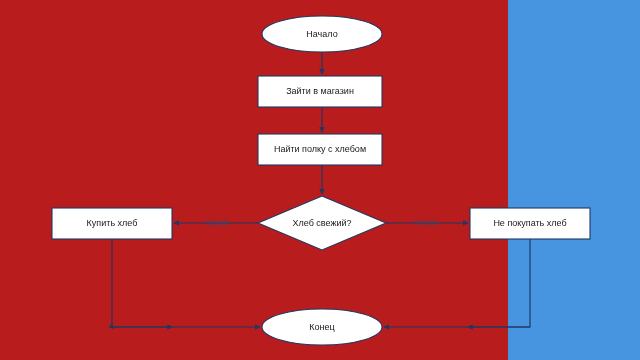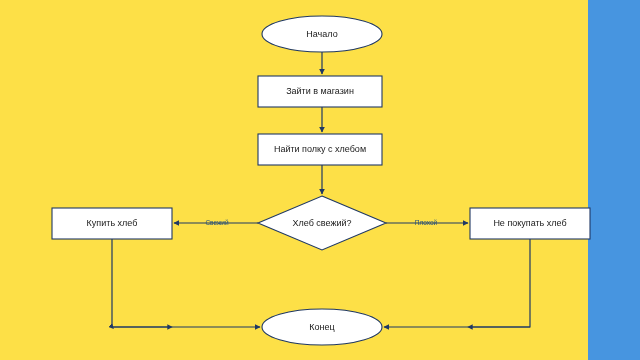--- a/index.html
+++ b/index.html
@@ -8,23 +8,23 @@
   }
   body {
     width: 640px;
     height: 360px;
     overflow: hidden;
     font-family: "Liberation Sans", sans-serif;
     background: #4795e0;
   }
   #canvas {
     position: relative;
-    width: 588px;
+    width: 508px;
     height: 360px;
-    background: #fde047;
+    background: #b91c1c;
   }
   #flow-svg {
     position: absolute;
     left: 0;
     top: 0;
     width: 640px;
     height: 360px;
   }
   .node-shape {
     fill: #ffffff;

